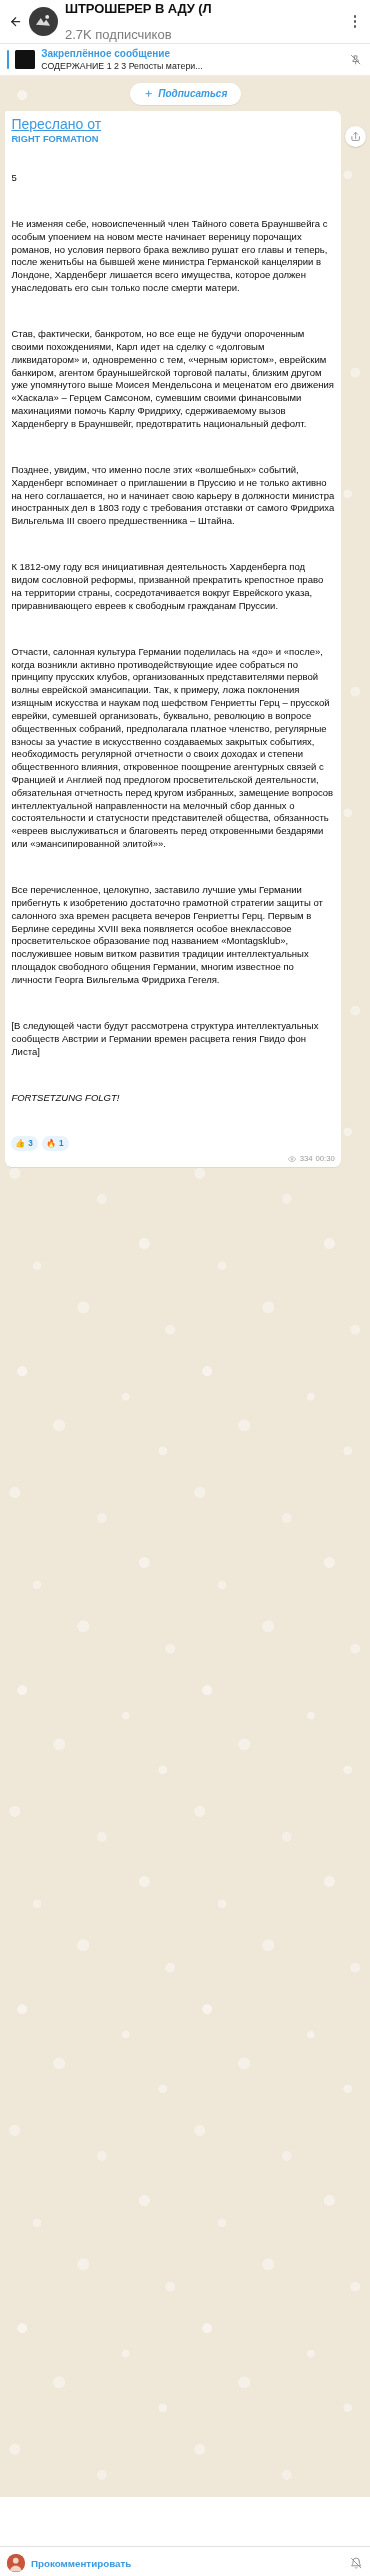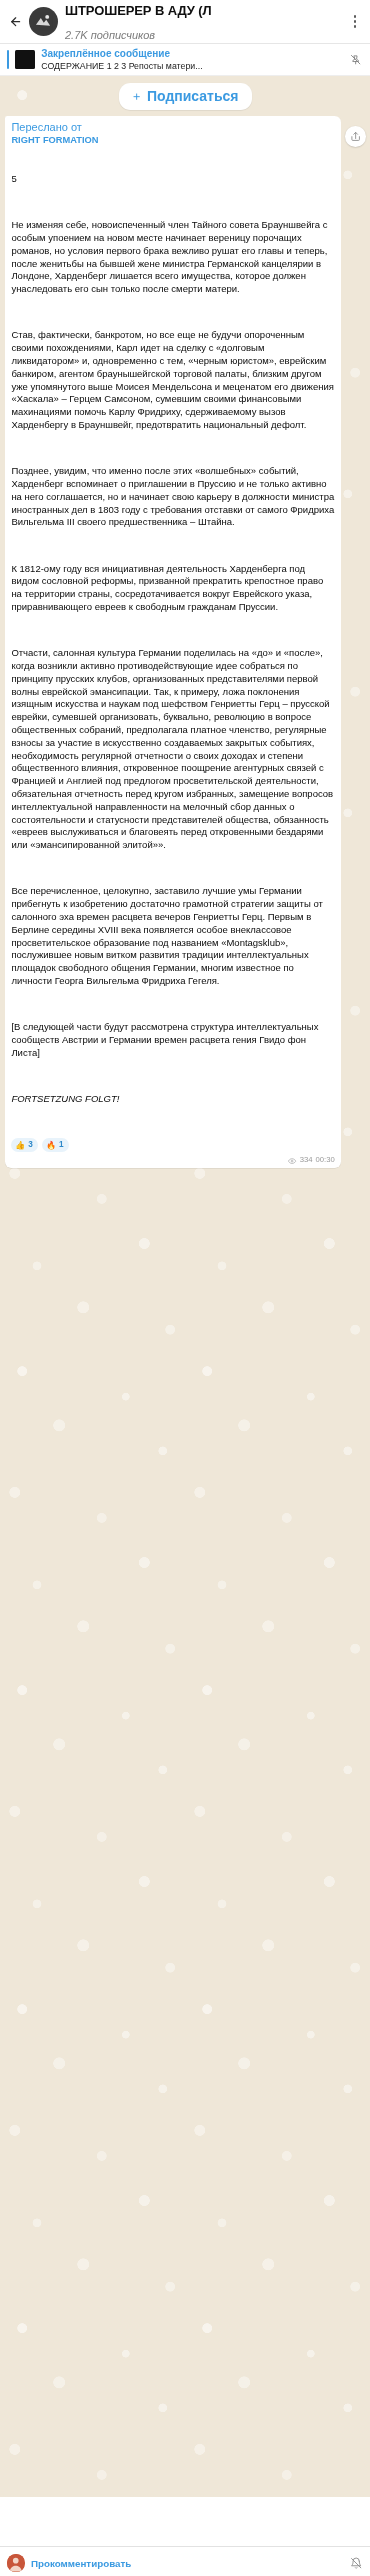--- a/index.html
+++ b/index.html
@@ -56,24 +56,23 @@
   .chan-title {
     font-size: 13px;
     font-weight: bold;
     color: #0f0f0f;
     white-space: nowrap;
     overflow: hidden;
     text-overflow: clip;
     letter-spacing: -0.1px;
   }
   .chan-sub {
-    font-size: 11px;
+    font-size: 13px;
     color: #7c7c7c;
     margin-top: 11px;
-    font-style: italic;
   }
   .header-menu {
     width: 17.5px; height: 20.6px;
     flex: 0 0 17.5px;
     display: flex; flex-direction: column; align-items: center; justify-content: center;
     gap: 2.6px;
   }
   .header-menu i {
     display: block;
     width: 2.6px; height: 2.6px;
@@ -174,41 +173,43 @@
     box-shadow: 0 0.5px 1px rgba(0,0,0,0.12);
   }
   .subscribe-btn .sb-icon {
     color: #3b9ae1;
     font-size: 9.3px;
     line-height: 1;
     display: flex;
   }
   .subscribe-btn .sb-label {
     color: #3b9ae1;
-    font-size: 14px;
-    font-weight: bold;
+    font-size: 10px;
+    font-weight: bold;
+    font-style: italic;
   }
 
   
   .msg-wrap {
     position: relative;
     padding: 0 30px 0 5.2px;
   }
   .bubble {
     background: #ffffff;
     border-radius: 6.2px;
     border-top-left-radius: 2.1px;
     padding: 5.2px 6.2px 4.1px 6.2px;
     position: relative;
     box-shadow: 0 0.5px 0.5px rgba(0,0,0,0.12);
   }
   .fwd-label {
     color: #3b9ae1;
-    font-size: 11px;
+    font-size: 14px;
     line-height: 1.25;
+    text-decoration: underline;
   }
   .fwd-name {
     color: #3b9ae1;
     font-size: 9.3px;
     font-weight: bold;
     line-height: 1.25;
     margin-bottom: 1px;
   }
   .msg-text {
     font-size: 9.5px;

